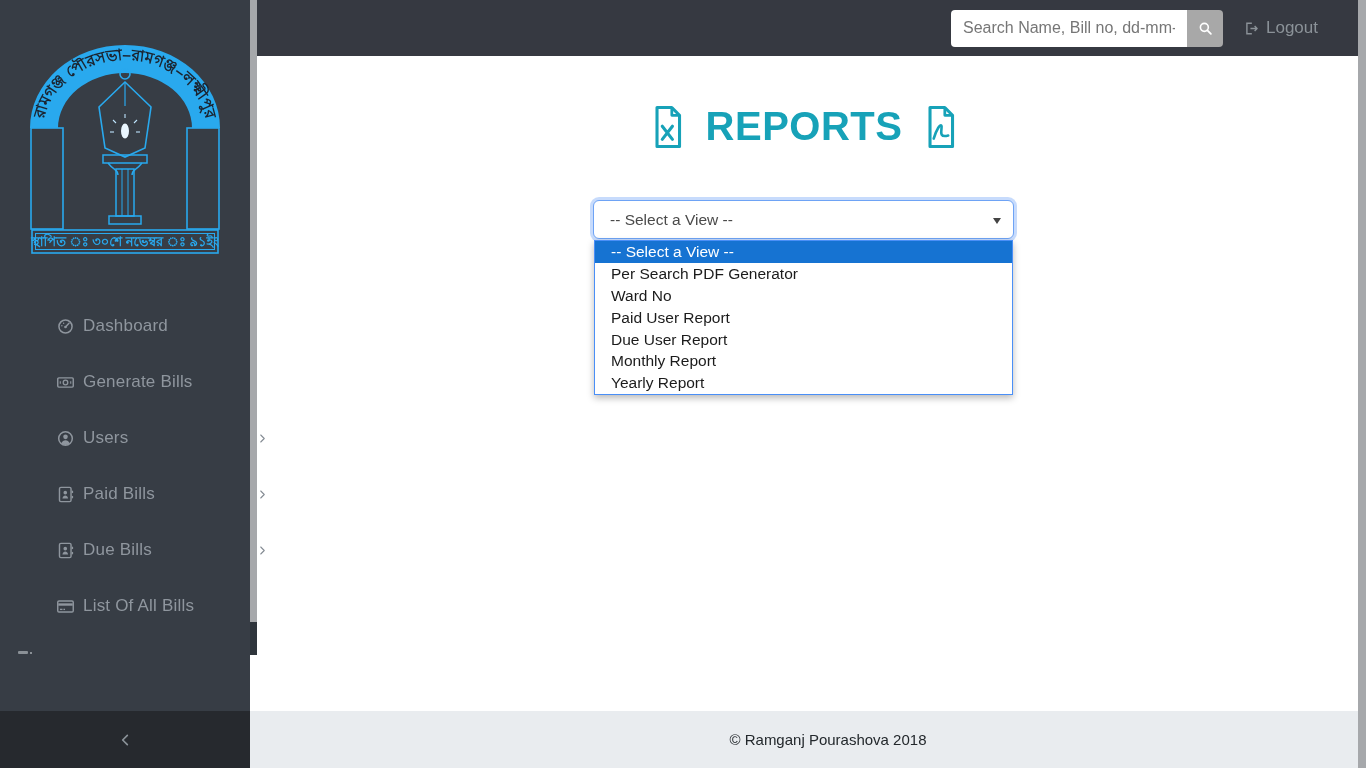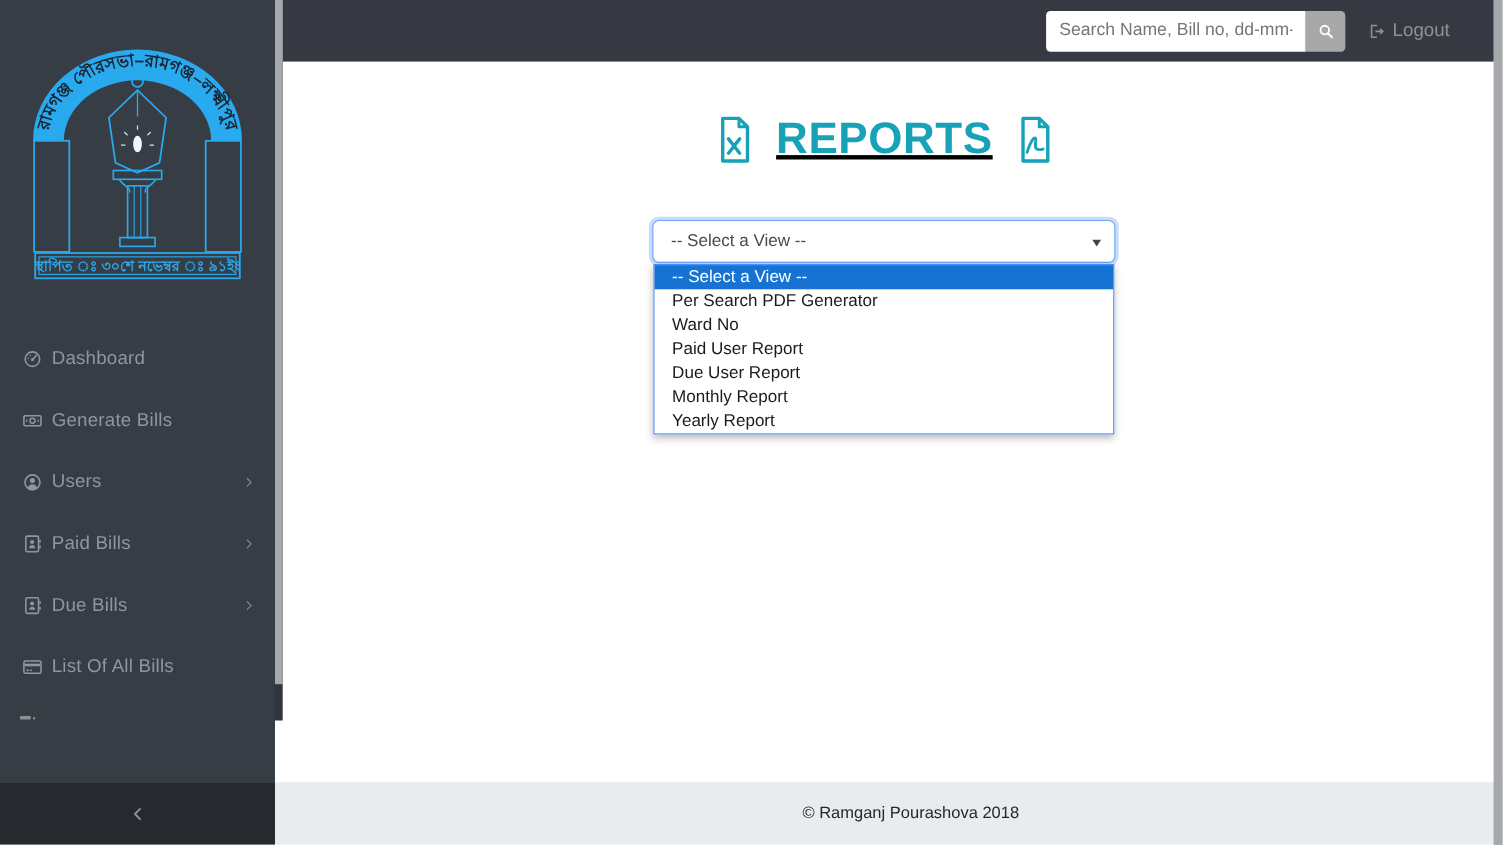--- a/index.html
+++ b/index.html
@@ -4,21 +4,21 @@
 <style>
   html,body{margin:0;padding:0;}
   body{
     width:1366px;height:768px;position:relative;overflow:hidden;
     background:#ffffff;font-family:"Liberation Sans",sans-serif;
     -webkit-font-smoothing:antialiased;
   }
   
   .sidebar{position:absolute;left:0;top:0;width:250px;height:711px;background:#373d45;z-index:2;}
   .logo-wrap{position:absolute;left:30px;top:43px;width:190px;height:212px;}
-  .nav{position:absolute;left:0;top:298px;width:250px;}
+  .nav{position:absolute;left:0;top:298px;width:250px;padding-left:36px;}
   .nav-item{height:56px;display:flex;align-items:center;padding:0 16px 0 20px;color:#8f969e;cursor:pointer;}
   .nav-item .ico{width:19px;height:19px;flex:0 0 19px;color:#8f969e;}
   .nav-item .lbl{margin-left:8px;font-size:17px;letter-spacing:.2px;}
   .nav-item .chev{margin-left:auto;width:15px;height:15px;color:#848b93;}
   .partial-item{position:absolute;left:18px;top:651px;width:14px;height:4px;}
   .partial-item .bar{position:absolute;left:0;top:0;width:10px;height:2.5px;background:#8a9096;border-radius:1px;}
   .partial-item .dot{position:absolute;left:11.5px;top:1px;width:2px;height:2px;background:#8a9096;}
   .collapse-bar{position:absolute;left:0;top:711px;width:250px;height:57px;background:#26292e;
     display:flex;align-items:center;justify-content:center;color:#8b9299;cursor:pointer;z-index:3;}
   .collapse-bar svg{width:20px;height:20px;}
@@ -33,21 +33,21 @@
     padding:0 12px;font-size:16px;color:#333;font-family:"Liberation Sans",sans-serif;box-sizing:content-box;}
   .search-input::placeholder{color:#767676;}
   .search-btn{width:36px;height:37px;background:#a8a8a8;border:none;border-radius:0 4px 4px 0;
     display:flex;align-items:center;justify-content:center;cursor:pointer;}
   .search-btn svg{width:17px;height:17px;color:#ffffff;}
   .logout{display:flex;align-items:center;gap:6px;color:#8b9298;font-size:17px;cursor:pointer;
     margin-left:20px;margin-right:40px;}
   .logout svg{width:17px;height:17px;}
   
   .main{position:absolute;left:250px;top:56px;width:1108px;height:655px;background:#ffffff;z-index:0;}
-  .title-row{position:absolute;left:0;top:48px;width:100%;display:flex;align-items:center;justify-content:center;gap:20px;text-decoration:underline;}
+  .title-row{position:absolute;left:0;top:48px;width:100%;display:flex;align-items:center;justify-content:center;gap:20px;}
   .title-row .file-ico{width:37px;height:44px;color:#17a2b8;}
   .page-title{font-size:40px;font-weight:bold;color:#17a2b8;letter-spacing:.5px;}
   .select-box{position:absolute;left:343px;top:144px;width:421px;height:39px;background:#fff;
     border:1px solid #6ea3f5;border-radius:6px;box-sizing:border-box;
     box-shadow:0 0 0 3px rgba(144,184,250,.5);display:flex;align-items:center;cursor:pointer;}
   .select-box .sel-val{padding-left:16px;font-size:15.5px;color:#4a4a4a;}
   .select-arrow{position:absolute;right:12px;top:17px;width:0;height:0;
     border-left:4.5px solid transparent;border-right:4.5px solid transparent;border-top:6px solid #444;}
   .option-list{position:absolute;left:344px;top:184px;width:419px;background:#fff;
     border:1px solid #4a8ff7;box-sizing:border-box;box-shadow:0 3px 7px rgba(0,0,0,.28);}

